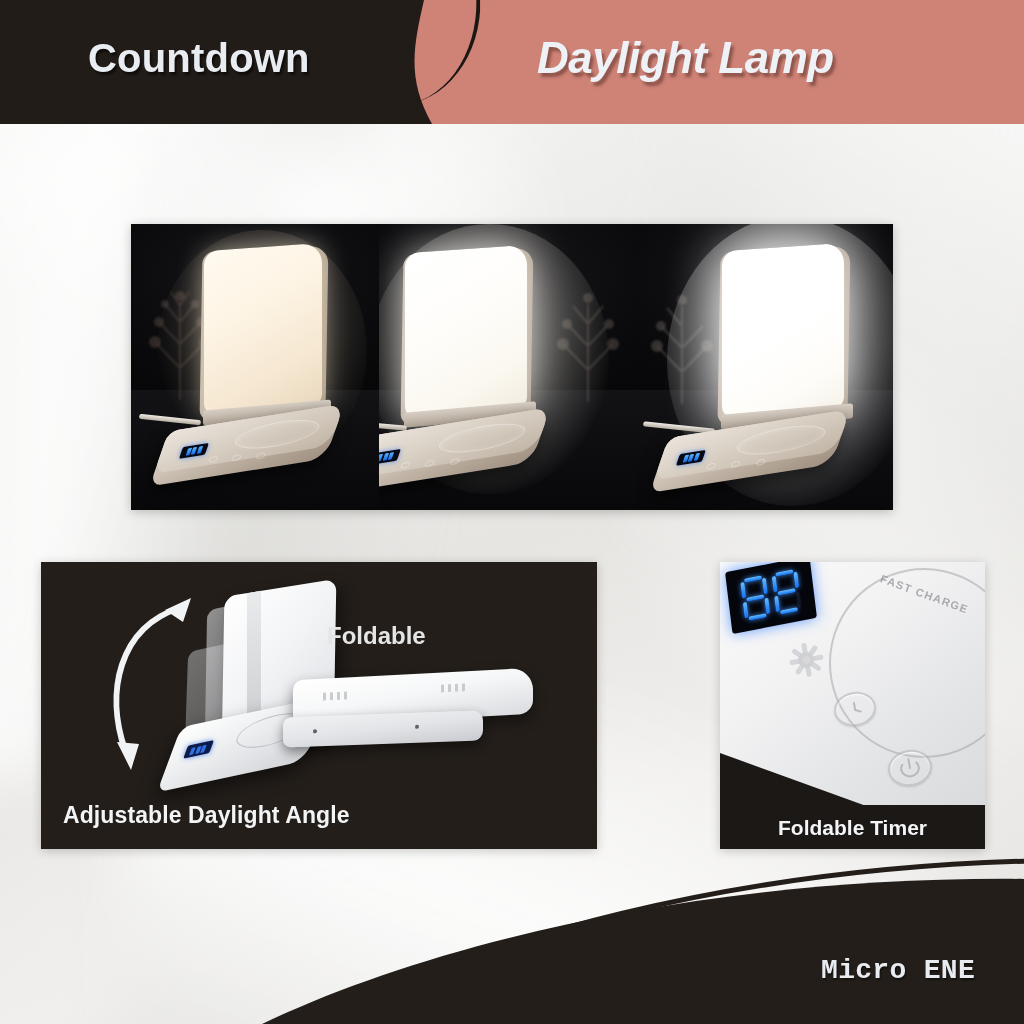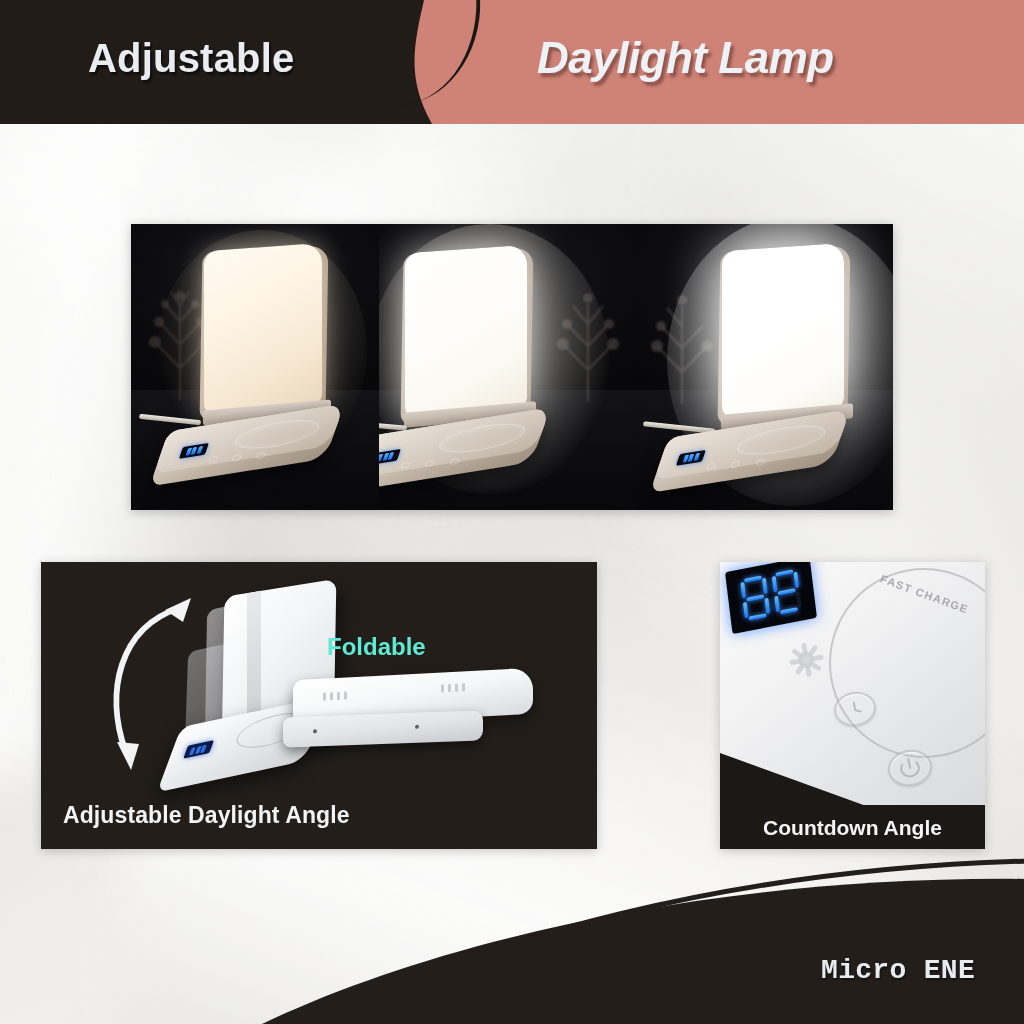--- a/index.html
+++ b/index.html
@@ -235,22 +235,21 @@
     position: absolute;
     left: 22px; bottom: 20px;
     font-size: 23px; font-weight: 700;
     color: #f3f4f6;
     letter-spacing: 0.1px;
   }
   .fold-label {
     position: absolute;
     left: 286px; top: 60px;
     font-size: 24px; font-weight: 700;
-    color: #5eead4;
-    margin-top: 11px;
+    color: #e5e5e5;
   }
 
   
   #card-timer {
     position: absolute;
     left: 720px; top: 562px;
     width: 265px; height: 287px;
     overflow: hidden;
     background: linear-gradient(145deg, #f6f6f7 0%, #e9eaec 50%, #dedfe1 100%);
     box-shadow: 0 2px 10px rgba(0,0,0,0.2);
@@ -388,21 +387,21 @@
 
   <div class="fold fold-a"></div>
   <div class="fold fold-b"></div>
   <div class="fold fold-c"></div>
   <div class="fold fold-d"></div>
 
   <div id="header">
     <div class="hdr-pink"></div>
     <div class="hdr-black"></div>
     <div class="hdr-arc"></div>
-    <div class="hdr-left-text">Adjustable</div>
+    <div class="hdr-left-text">Countdown</div>
     <div class="hdr-right-text">Daylight Lamp</div>
   </div>
 
 
   <div id="strip">
 
     <div class="bpanel p1">
       <div class="floor"></div>
       <svg class="plant" style="left:6px; top:48px;" viewBox="0 0 86 130">
         <g stroke="#5b4b45" stroke-width="2" fill="none" opacity="0.85">
@@ -613,21 +612,21 @@
           <span class="seg c off"></span>
         <span class="seg d"></span>
           <span class="seg e"></span>
           <span class="seg f"></span>
           <span class="seg g"></span>
       </div>
     </div>
 
     <div class="timer-blackwedge"></div>
     <div class="timer-blackbar"></div>
-    <div class="timer-label">Countdown Angle</div>
+    <div class="timer-label">Foldable Timer</div>
   </div>
 
   <div id="brand">
     <svg class="brand-swoosh" viewBox="0 0 1024 175" preserveAspectRatio="none">
       <path d="M256,175 C420,96 700,26 1024,30 L1024,175 Z" fill="#231e1a"></path>
       <path d="M330,168 C470,92 720,20 1024,12" stroke="#231e1a" stroke-width="5" fill="none" stroke-linecap="round"></path>
     </svg>
     <div class="brand-text">Micro ENE</div>
   </div>
 

